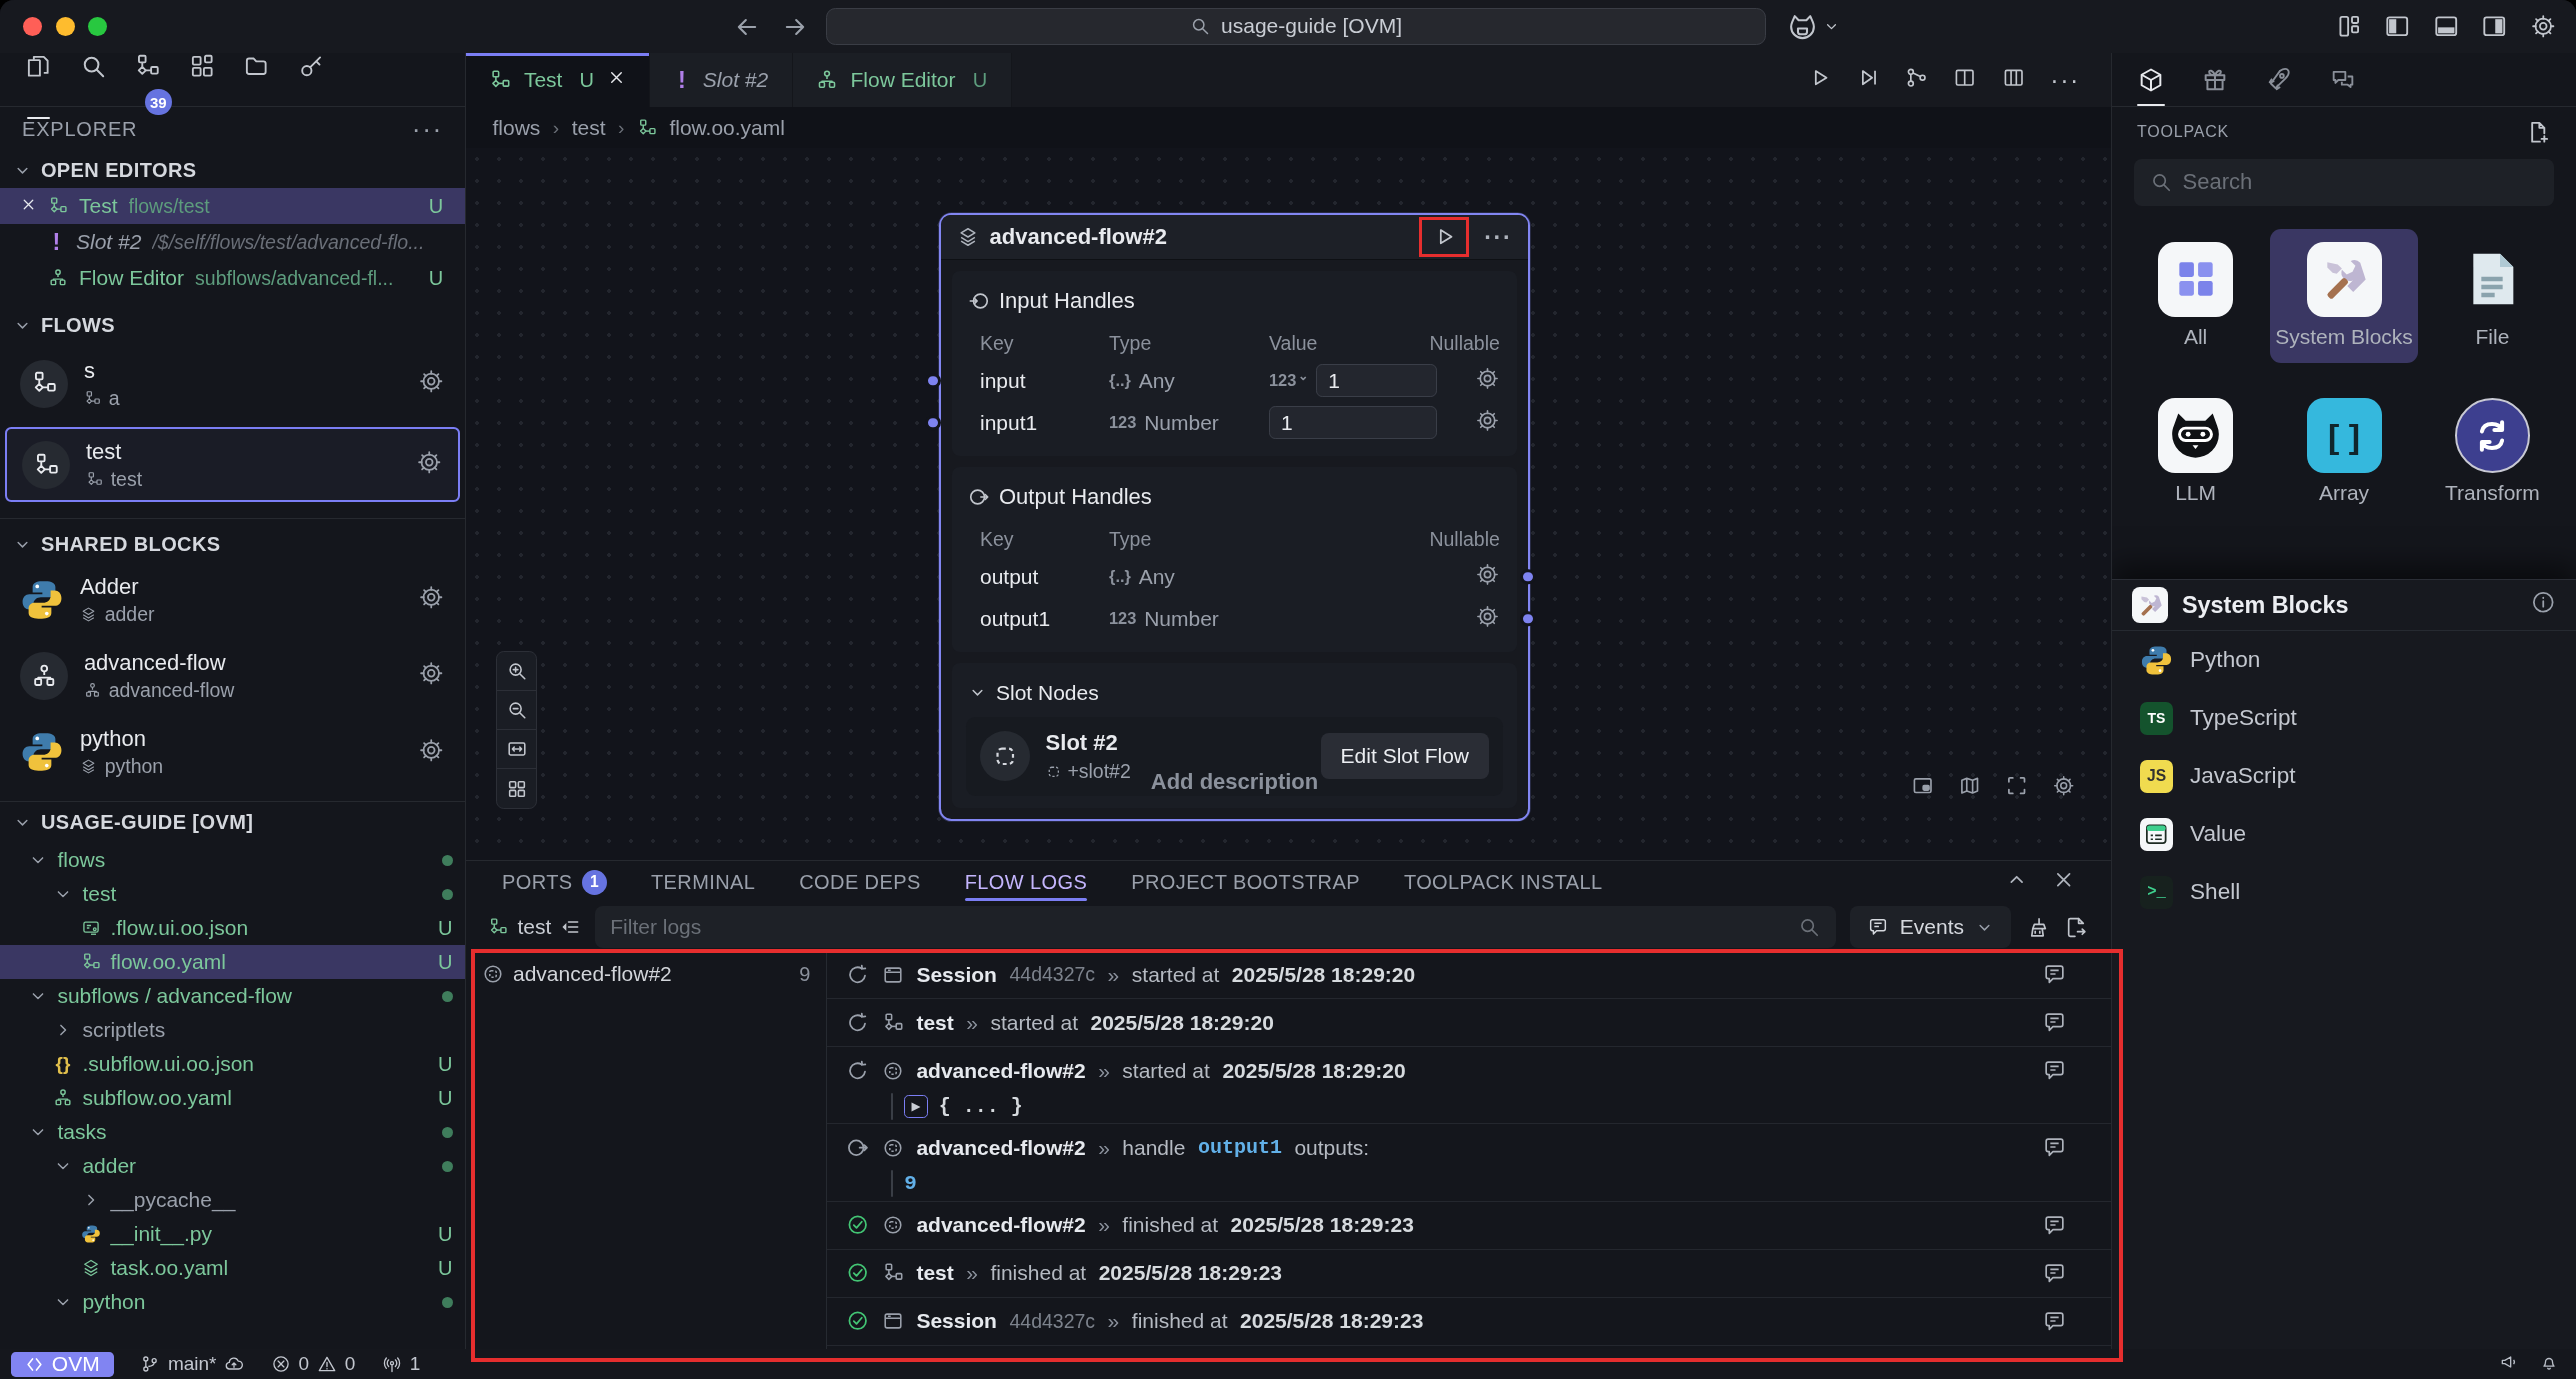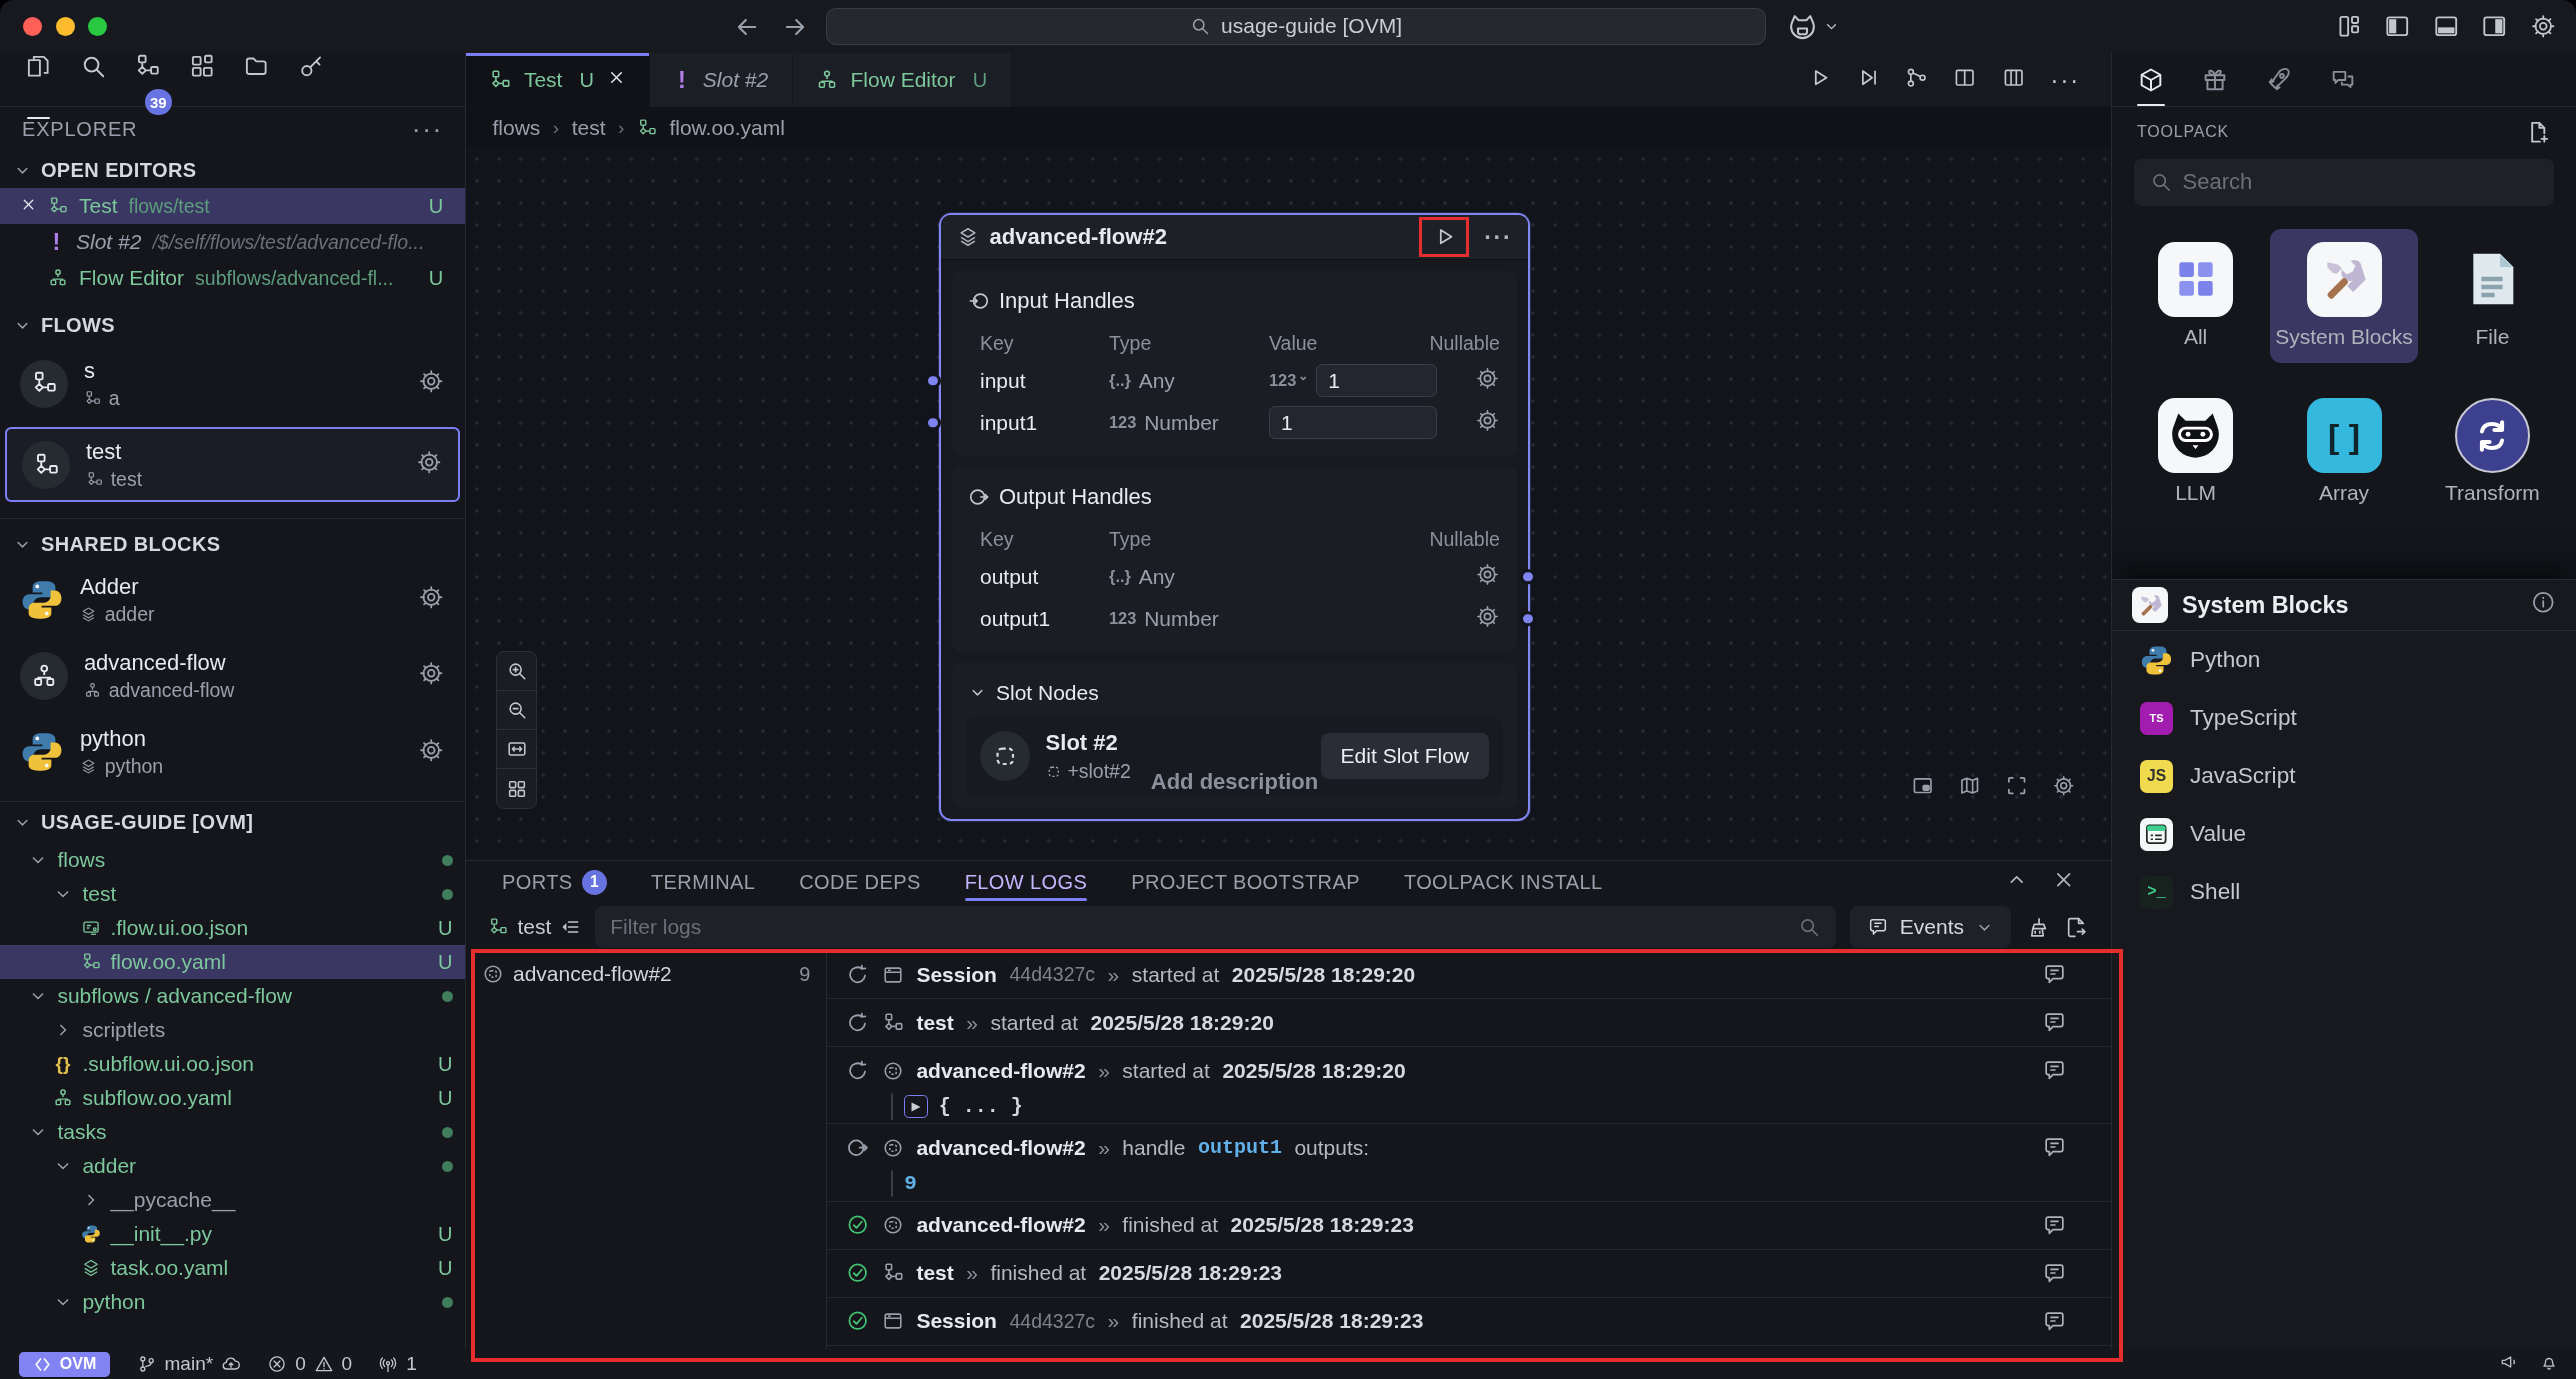--- a/index.html
+++ b/index.html
@@ -190,27 +190,27 @@
 .peek{position:absolute;top:546px;left:0;right:0;display:grid;grid-template-columns:repeat(3,1fr);padding:0 9.4px}
 .peek div{width:75px;height:47px;border-radius:17px;justify-self:center}
 .sheet{position:absolute;left:0;right:0;top:526px;bottom:0;background:#17191f;border-top:0.8px solid #2b2e36;box-shadow:0 -14px 26.5px rgba(0,0,0,.5)}
 .sheeth{height:51px;display:flex;align-items:center;gap:14px;padding:0 20px;border-bottom:0.8px solid #262a31}
 .sheeth .mini{width:36px;height:36px;border-radius:7.8px;background:#f5f7f9;display:flex;align-items:center;justify-content:center}
 .sheeth .ttl{font-size:23.4px;font-weight:bold;color:#eceef2}
 .sheeth .info{margin-left:auto;color:var(--dim)}
 .sheeth .info .i{width:26.5px;height:26.5px}
 .sitem{height:58px;display:flex;align-items:center;gap:17px;padding:0 28px;font-size:22.6px;color:#c3c7cf}
 .sitem .tico{width:33px;height:33px;border-radius:7px;display:flex;align-items:center;justify-content:center;flex:none;font-weight:bold}
-.ts{background:#a21caf;color:#fff;font-size:11px}
+.ts{background:#14532d;color:#fff;font-size:14px}
 .js{background:#f0db4f;color:#323330;font-size:15.6px}
 .vico{background:#f5f7f9}
 .shico{background:#17211e;color:#3ecf8e;font-family:"Liberation Mono",monospace;font-size:15.6px}
 
 .statusbar{height:30px;flex:none;background:#15171d;display:flex;align-items:center;gap:26.5px;font-size:19px;color:#c3c7cf}
-.remote{height:25px;margin-left:19px;border-radius:4.7px;background:#8184f2;color:#fff;display:flex;align-items:center;gap:7.8px;padding:0 14px;font-weight:bold;font-size:16px}
+.remote{height:25px;margin-left:11px;border-radius:4.7px;background:#8184f2;color:#fff;display:flex;align-items:center;gap:7.8px;padding:0 14px;font-weight:normal;font-size:21px}
 .remote .i{width:19px;height:19px}
 .sgrp{display:flex;align-items:center;gap:7.8px}
 .sgrp .i{width:20px;height:20px}
 .srt{margin-left:auto;display:flex;gap:20px;padding-right:17px;color:#b9bec7}
 .srt .i{width:20px;height:20px}
 
 .anno-logs{position:absolute;left:471px;top:949px;width:1652px;height:413px;border:4.7px solid var(--red);z-index:40;pointer-events:none}
 </style>
 </head>
 <body>

